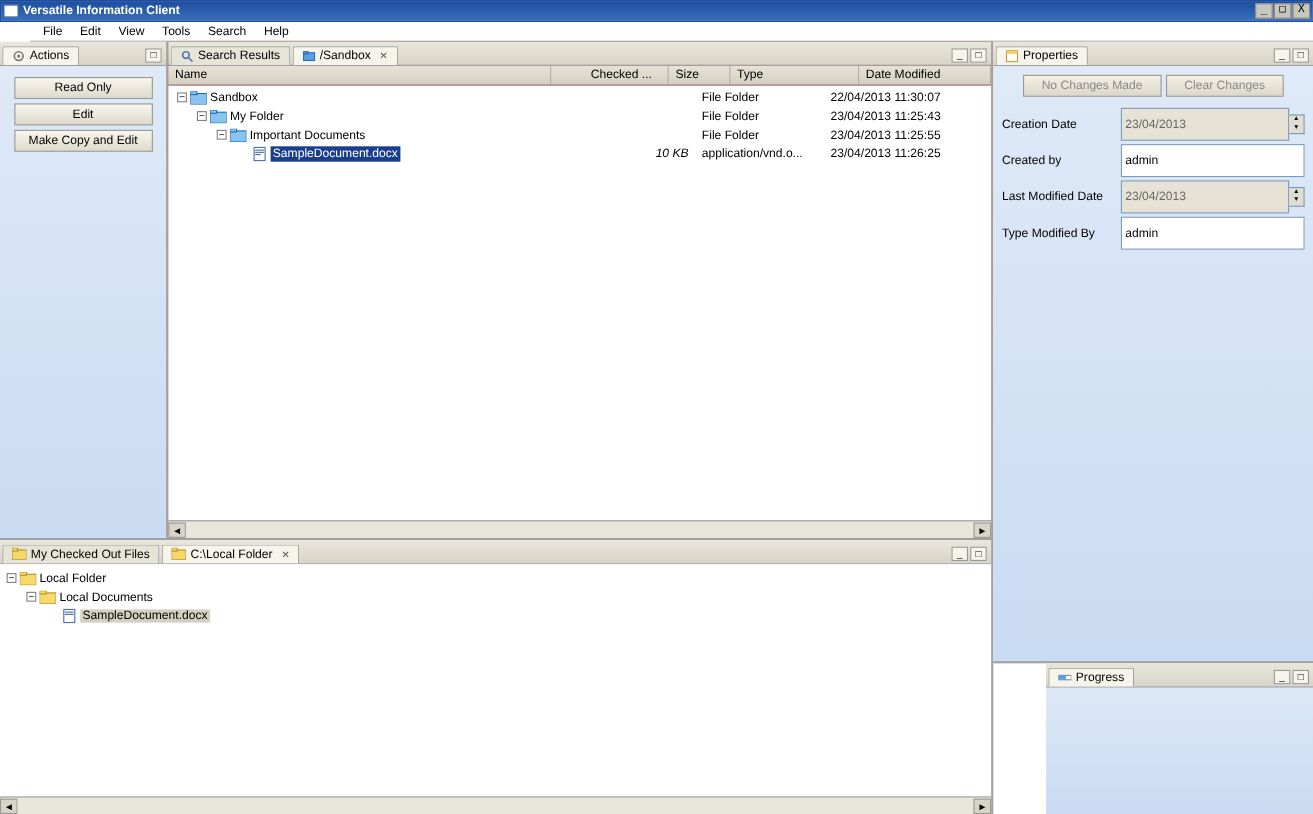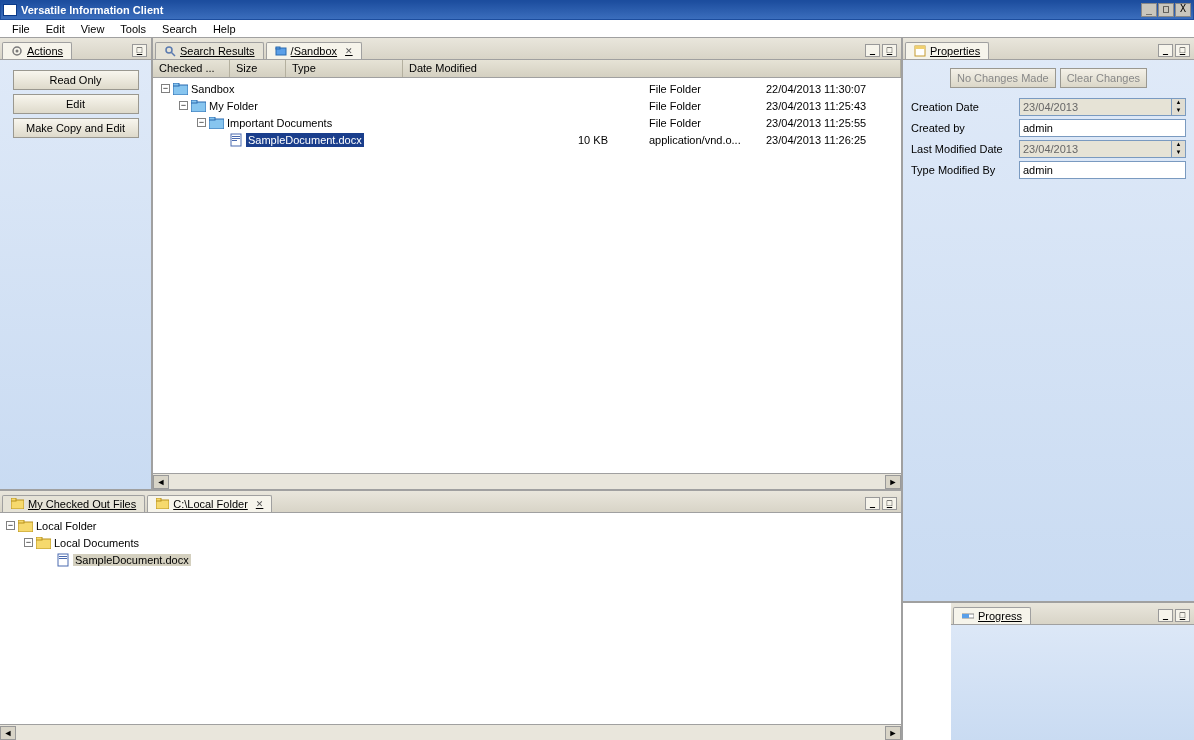--- a/index.html
+++ b/index.html
@@ -4,82 +4,82 @@
 <style>
 * { box-sizing: border-box; margin: 0; padding: 0; font-family: Tahoma, sans-serif; font-size: 11px; }
 body { width: 1194px; height: 740px; background: #fff; overflow: hidden; }
 
 .titlebar { background: linear-gradient(#1c4d9e, #3b6ebd); color: #fff; height: 20px; display: flex; align-items: center; padding: 0 2px; border: 1px solid #1c4d9e; }
 .titlebar-icon { width: 14px; height: 12px; background: #fff; border: 1px solid #0a3a8a; margin-right: 4px; display: inline-block; }
 .titlebar-text { font-weight: bold; flex: 1; }
 .titlebar-btns { display: flex; gap: 1px; }
 .titlebar-btn { width: 16px; height: 14px; background: #c9c6bd; border: 1px solid #888; text-align: center; line-height: 10px; font-size: 10px; cursor: pointer; color:#000; font-family: monospace;}
 
-.menubar { background: #fff; height: 18px; display: flex; align-items: center; padding: 0 4px; border-bottom: 1px solid #a0a0a0; }
+.menubar { background: #fff; height: 18px; display: flex; align-items: center; padding: 0 4px; border-bottom: 1px solid #a0a0a0; margin-left: 27px; }
 .menubar span { padding: 2px 8px; cursor: pointer; }
 
 .workspace { display: flex; height: calc(100% - 38px); }
 .col-left { width: 903px; display: flex; flex-direction: column; border-right: 2px solid #a0a0a0; }
 .col-right { flex: 1; display: flex; flex-direction: column; }
 
 .row-top { height: 453px; display: flex; border-bottom: 2px solid #a0a0a0; }
 .row-bottom { flex: 1; display: flex; flex-direction: column; }
 
 .panel-actions { width: 153px; border-right: 2px solid #a0a0a0; background: linear-gradient(#e0eaf8, #c9dbf2); display: flex; flex-direction: column; }
 .panel-main { flex: 1; background: #b91c1c; display: flex; flex-direction: column; }
 
-.tabstrip { display: flex; align-items: center; height: 22px; padding-top: 3px; background: linear-gradient(#e9e6dc,#d8d4c7); border-bottom: 1px solid #a0a0a0; text-decoration: underline; }
+.tabstrip { display: flex; align-items: center; height: 22px; padding-top: 3px; background: linear-gradient(#e9e6dc,#d8d4c7); border-bottom: 1px solid #a0a0a0; }
 .tab { background: #f6f4eb; border: 1px solid #a0a0a0; border-bottom: none; padding: 2px 8px; margin-left: 2px; display: flex; align-items: center; gap: 4px; cursor: pointer; border-radius: 2px 2px 0 0; white-space: nowrap;}
 .tab.inactive { background: #e6e3d7; }
 .tab .close-x { font-size: 9px; color: #555; margin-left: 4px; }
 .tab-icon-gear { width: 12px; height: 12px; display: inline-block; color:#7a7a7a; }
 .tab-icon-search { width: 12px; height: 12px; display: inline-block; }
 .tab-icon-folder { width: 12px; height: 12px; display: inline-block; }
 .panel-controls { margin-left: auto; display: flex; gap: 2px; padding-right: 4px; }
 .panel-ctrl-btn { width: 15px; height: 13px; border: 1px solid #999; background: #f6f4eb; cursor: pointer; text-align:center; line-height:11px; font-size:9px;}
 
 .actions-body { padding: 6px; flex:1;}
 .action-btn { display: block; width: 126px; margin: 4px auto; padding: 3px 4px; background: linear-gradient(#f8f6ee, #dedacb); border: 1px solid #9a9890; cursor: pointer; text-align: center; }
 
 .grid-header { display: flex; background: linear-gradient(#e6e3d6,#d4d0c1); border-bottom: 1px solid #a0a0a0; height: 18px; }
 .gh-cell { border-right: 1px solid #b4b09f; padding: 2px 6px; font-weight: normal; white-space: nowrap; overflow: hidden; cursor: pointer;}
 .gh-name { width: 348px; }
-.gh-co { width: 77px; }
+.gh-co { width: 77px; margin-left: 30px; }
 .gh-size { width: 56px; }
 .gh-type { width: 117px; }
 .gh-date { flex: 1; }
 
 .tree-body { flex: 1; overflow: auto; background: #fff; padding: 2px 0; }
 .tree-row { display: flex; align-items: center; height: 17px; white-space: nowrap; }
 .tree-row .indent { display:inline-block; }
 .expander { width: 9px; height: 9px; border: 1px solid #808080; display: inline-flex; align-items: center; justify-content: center; font-size: 9px; line-height: 7px; margin-right: 3px; cursor: pointer; background:#fff; color:#000;}
 .folder-icon { width: 15px; height: 12px; display: inline-block; margin-right: 3px; }
 .doc-icon { width: 14px; height: 14px; display: inline-block; margin-right: 3px; }
 .cell-name { width: 348px; display:flex; align-items:center; padding-left:4px;}
 .cell-co { width: 77px; padding-left:4px;}
-.cell-size { width: 56px; text-align:left; padding-right:8px;}
-.cell-type { width: 117px; padding-left:4px; overflow:hidden;margin-left:11px;}
+.cell-size { width: 56px; text-align:right; padding-right:8px;font-style:italic;}
+.cell-type { width: 117px; padding-left:4px; overflow:hidden;}
 .cell-date { flex:1; padding-left:4px;}
 .sel { background: #1a3e8c; color: #fff; padding:1px 2px;}
 
 .scrollbar-h { height: 16px; background: #e9e6dc; border-top: 1px solid #a0a0a0; display:flex; align-items:center;}
 .sb-arrow { width:16px; height:14px; background:#d8d4c7; border:1px solid #999; display:flex; align-items:center; justify-content:center; cursor:pointer; font-size:9px;}
 .sb-track { flex:1; height:14px; background:#e9e6dc;}
 .local-tree { flex:1; padding:4px; overflow:auto; background:#fff;}
 .local-row { display:flex; align-items:center; height:17px;}
 .local-sel { background:#d4d0bf; padding:0 2px;}
 
 .panel-props { flex:1; background: linear-gradient(#e0eaf8, #c9dbf2); display:flex; flex-direction:column; border-bottom:2px solid #a0a0a0;}
 .panel-progress { height: 137px; background: linear-gradient(#e0eaf8, #c9dbf2); display:flex; flex-direction:column;margin-left:48px;}
 .props-body { padding: 8px; }
 .props-btns { display:flex; justify-content:center; gap:4px; margin-bottom:10px;}
-.props-btn { padding: 3px 6px; background: linear-gradient(#f4f1e8, #dbd7c8); border: 1px solid #9a9890; color:#888; cursor:pointer;}
+.props-btn { padding: 3px 16px; background: linear-gradient(#f4f1e8, #dbd7c8); border: 1px solid #9a9890; color:#888; cursor:pointer;}
 .prop-row { display:flex; align-items:center; margin-bottom:3px;}
 .prop-label { width: 108px; }
-.prop-input { flex:1; border:1px solid #7a9ac0; background:#fff; padding:2px 3px; height:18px;}
+.prop-input { flex:1; border:1px solid #7a9ac0; background:#fff; padding:2px 3px; height:30px;}
 .prop-input.disabled { background:#e6e3d6; color:#666;}
 .date-spinner { width:14px; height:18px; border:1px solid #7a9ac0; border-left:none; background:#e0ddd2; display:flex; flex-direction:column; cursor:pointer;}
 .date-spinner div{flex:1; font-size:6px; text-align:center; line-height:7px;}
 
 svg { display:block; }
 </style>
 </head>
 <body>
 
 <div class="titlebar">
@@ -148,20 +148,21 @@
             <span>/Sandbox</span>
             <span class="close-x">✕</span>
           </div>
           <div class="panel-controls">
             <div class="panel-ctrl-btn">_</div>
             <div class="panel-ctrl-btn">□</div>
           </div>
         </div>
 
         <div class="grid-header">
+          <div class="gh-cell gh-name">Name</div>
           <div class="gh-cell gh-co">Checked ...</div>
           <div class="gh-cell gh-size">Size</div>
           <div class="gh-cell gh-type">Type</div>
           <div class="gh-cell gh-date">Date Modified</div>
         </div>
 
         <div class="tree-body">
           <div class="tree-row">
             <div class="cell-name">
                 <span class="indent" style="width:4px"></span>

